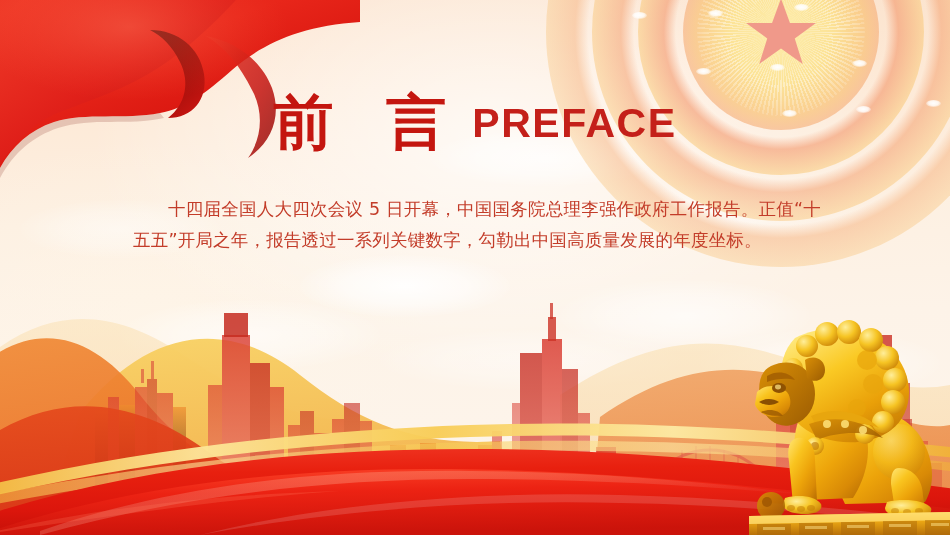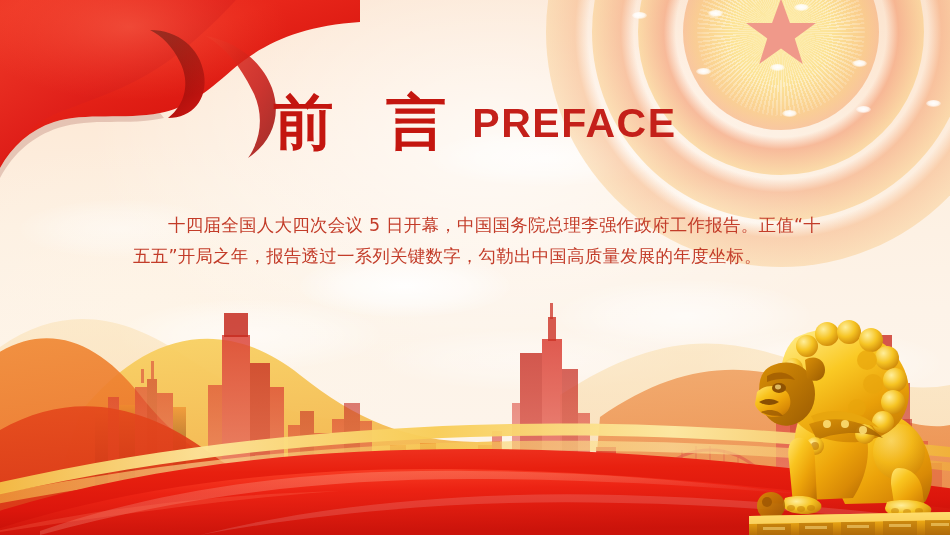--- a/index.html
+++ b/index.html
@@ -132,21 +132,20 @@
     top: 194px;
     width: 688px;
     font-family: "DejaVu Sans", "Liberation Sans", sans-serif;
     font-size: 17.5px;
     line-height: 31px;
     color: #c33c29;
     text-align: justify;
     text-justify: inter-character;
     text-indent: 2em;
     letter-spacing: 0.2px;
-    margin-top: 16px;
   }
 
   
   .lion-wrap {
     position: absolute;
     right: -4px;
     bottom: 0;
     width: 205px;
     height: 215px;
     pointer-events: none;

